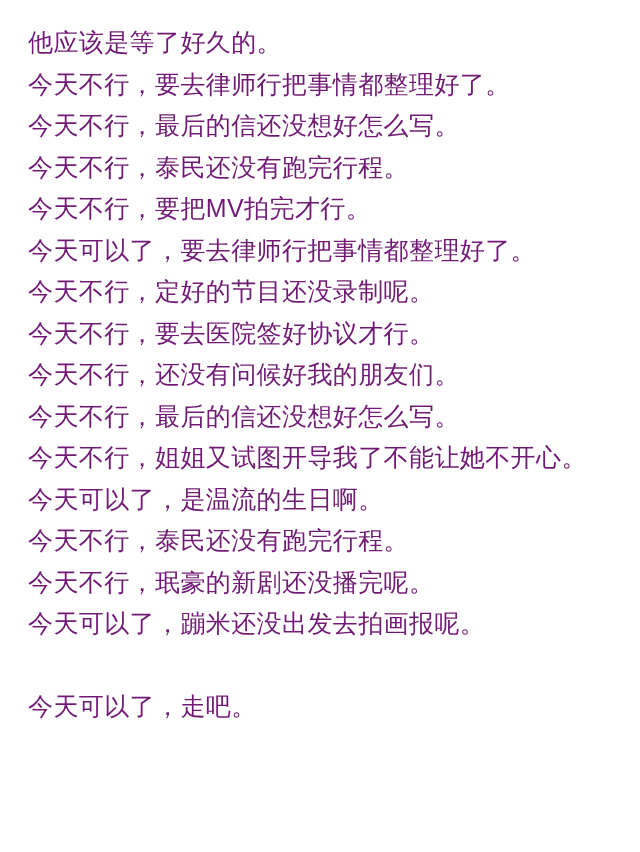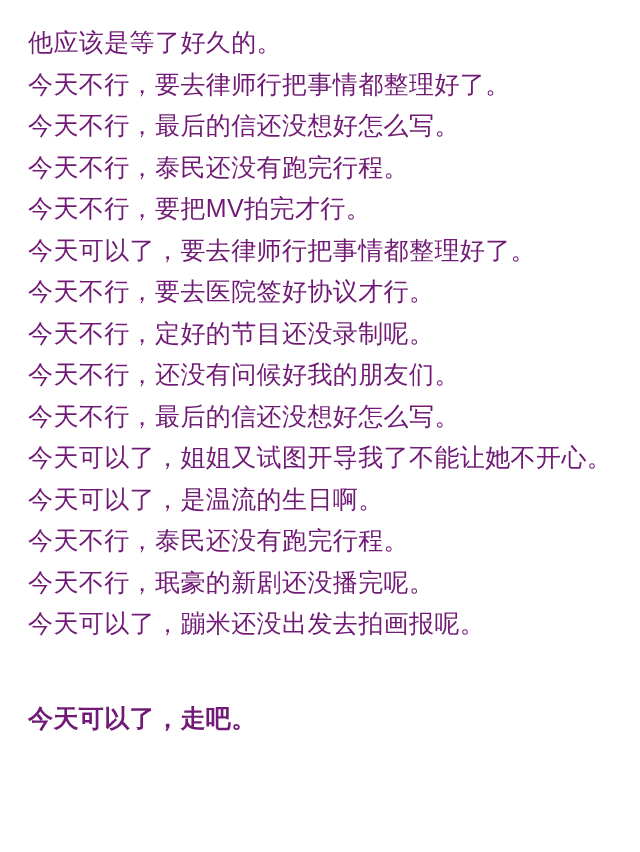--- a/index.html
+++ b/index.html
@@ -30,40 +30,39 @@
     color: #701a75;
     letter-spacing: 0.4px;
     white-space: pre-wrap;
     word-break: break-all;
     text-align: left;
   }
   .line.blank {
     height: 41.5px;
   }
   .line.tail {
-    margin-top: 12px;
-    font-weight: bold;
+    margin-top: 0;
   }
 </style>
 </head>
 <body>
 
 <div class="page">
   <div class="text-block">
     <div class="line">他应该是等了好久的。</div>
     <div class="line">今天不行，要去律师行把事情都整理好了。</div>
     <div class="line">今天不行，最后的信还没想好怎么写。</div>
     <div class="line">今天不行，泰民还没有跑完行程。</div>
     <div class="line">今天不行，要把MV拍完才行。</div>
     <div class="line">今天可以了，要去律师行把事情都整理好了。</div>
+    <div class="line">今天不行，定好的节目还没录制呢。</div>
     <div class="line">今天不行，要去医院签好协议才行。</div>
-    <div class="line">今天不行，定好的节目还没录制呢。</div>
     <div class="line">今天不行，还没有问候好我的朋友们。</div>
     <div class="line">今天不行，最后的信还没想好怎么写。</div>
-    <div class="line">今天可以了，姐姐又试图开导我了不能让她不开心。</div>
+    <div class="line">今天不行，姐姐又试图开导我了不能让她不开心。</div>
     <div class="line">今天可以了，是温流的生日啊。</div>
     <div class="line">今天不行，泰民还没有跑完行程。</div>
     <div class="line">今天不行，珉豪的新剧还没播完呢。</div>
     <div class="line">今天可以了，蹦米还没出发去拍画报呢。</div>
     <div class="line blank"></div>
     <div class="line tail">今天可以了，走吧。</div>
   </div>
 </div>
 
 </body></html>

